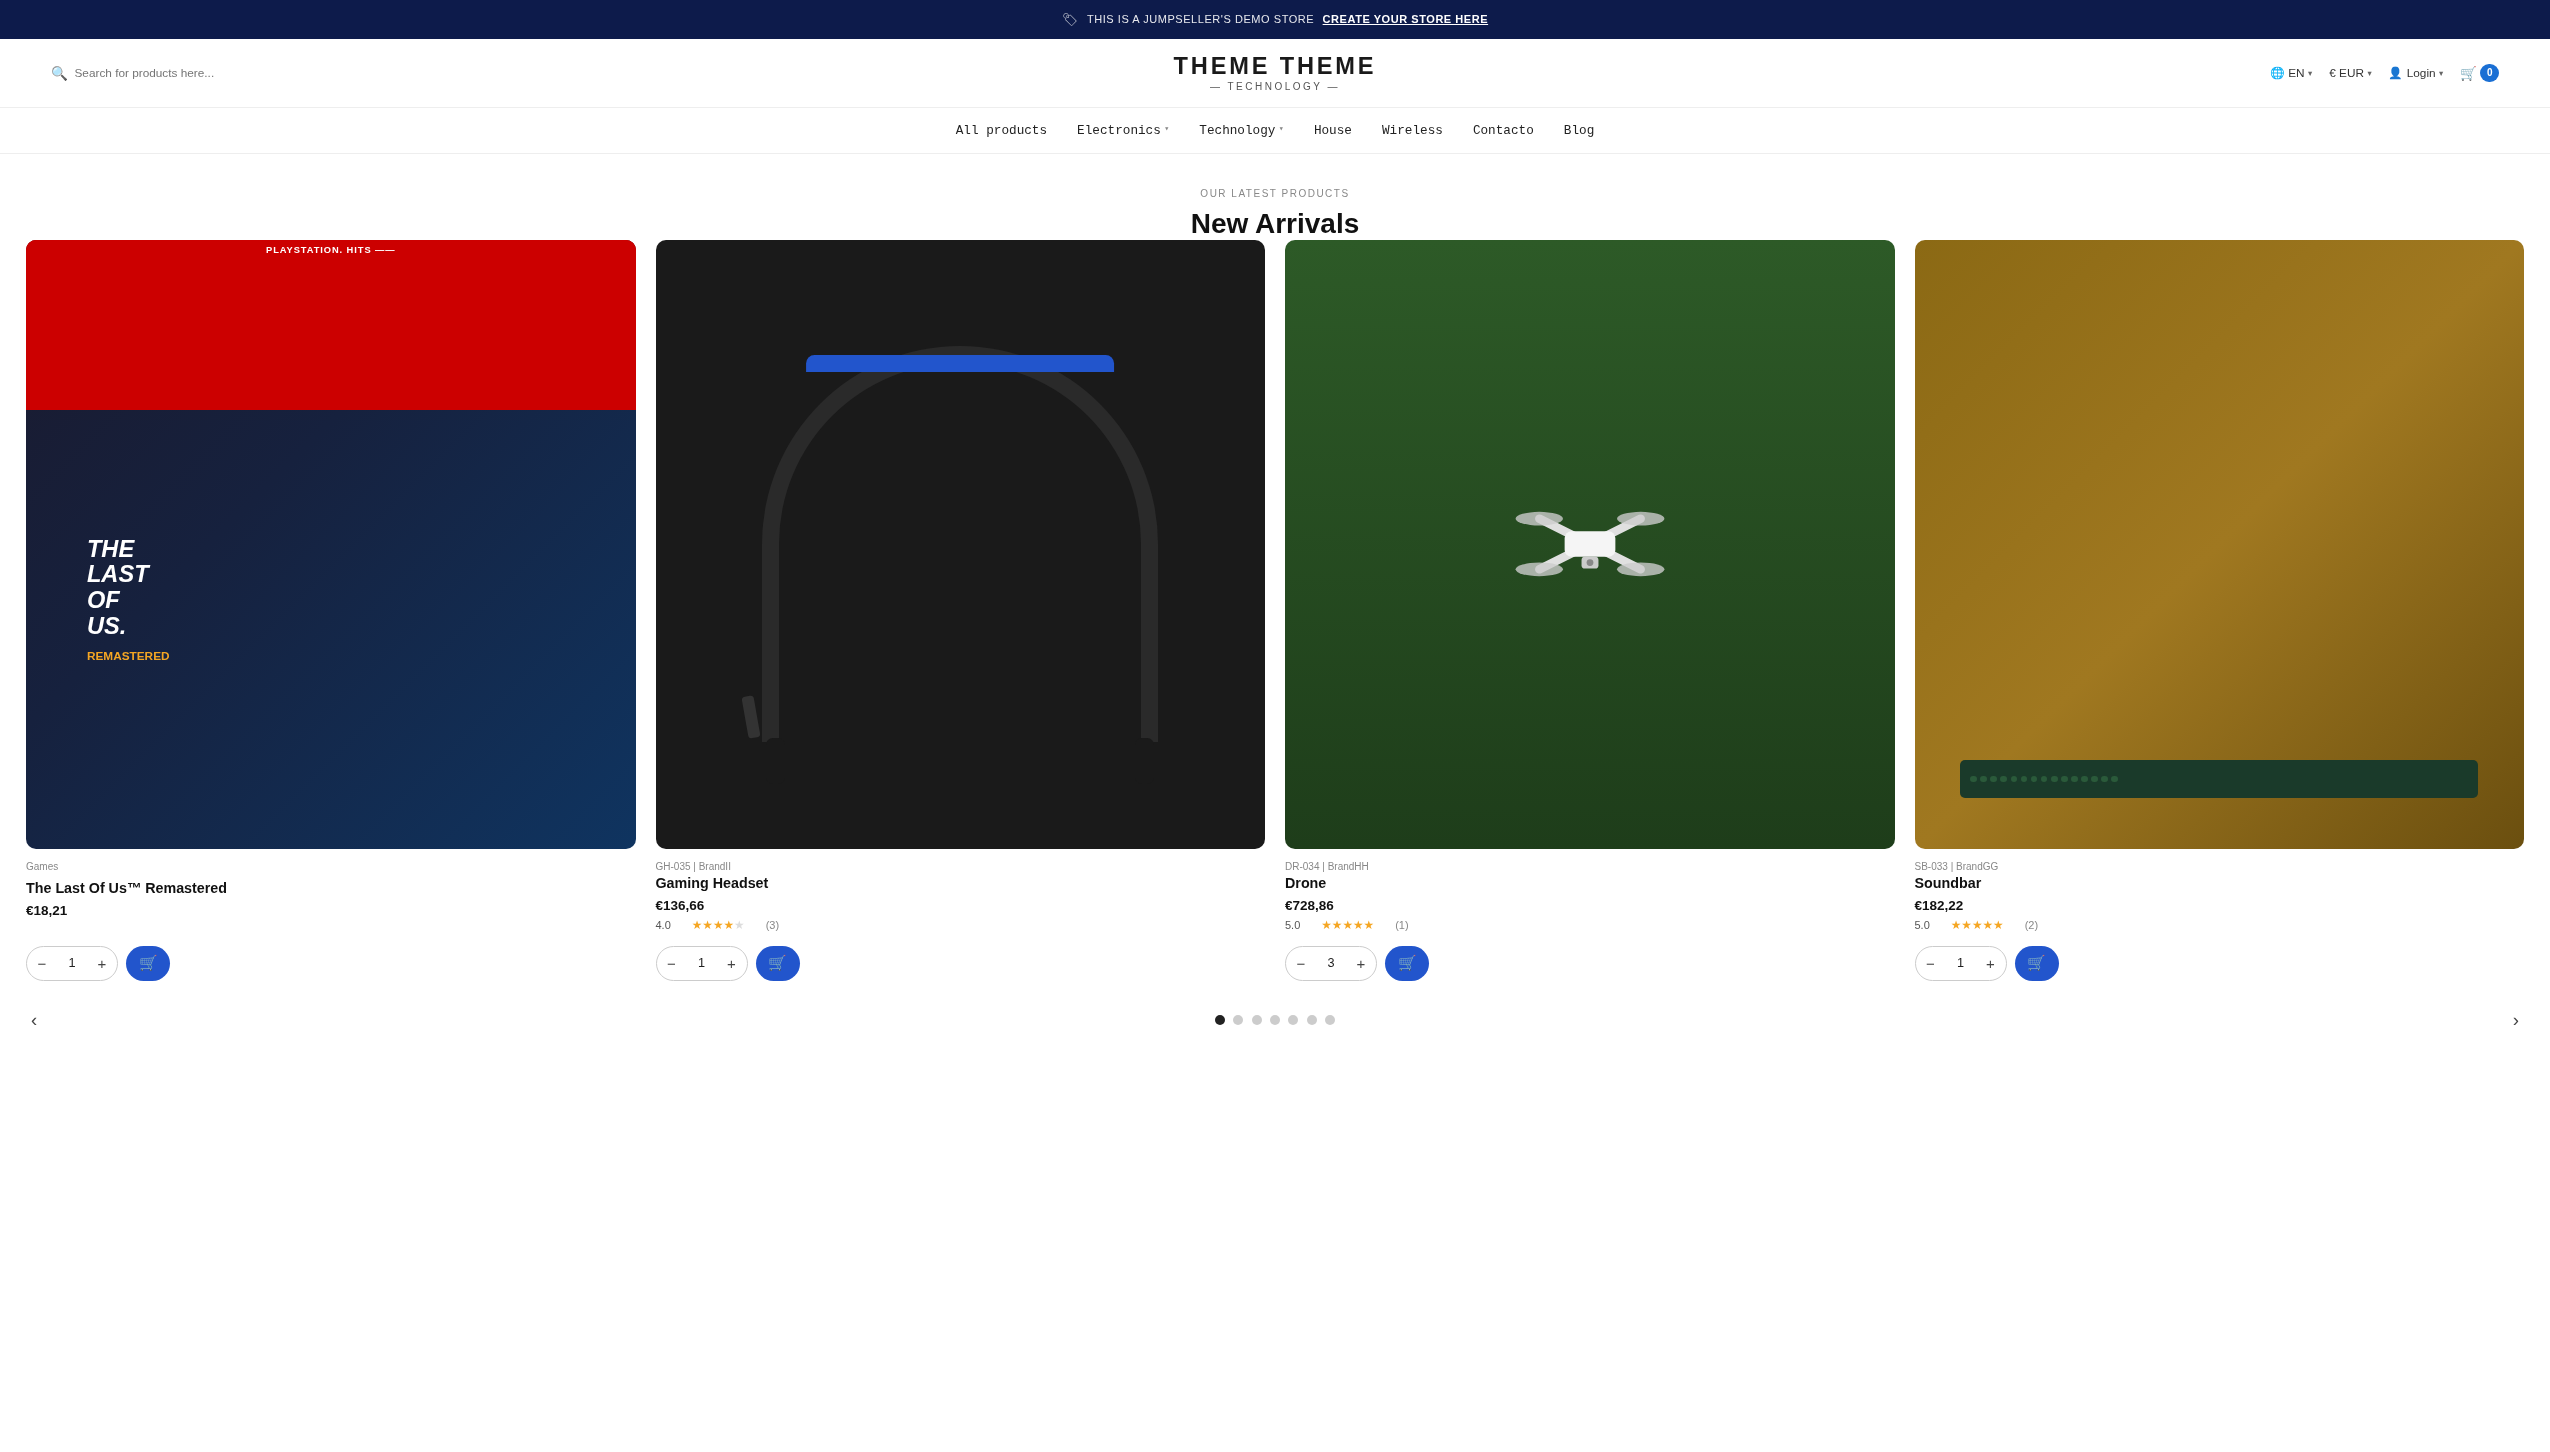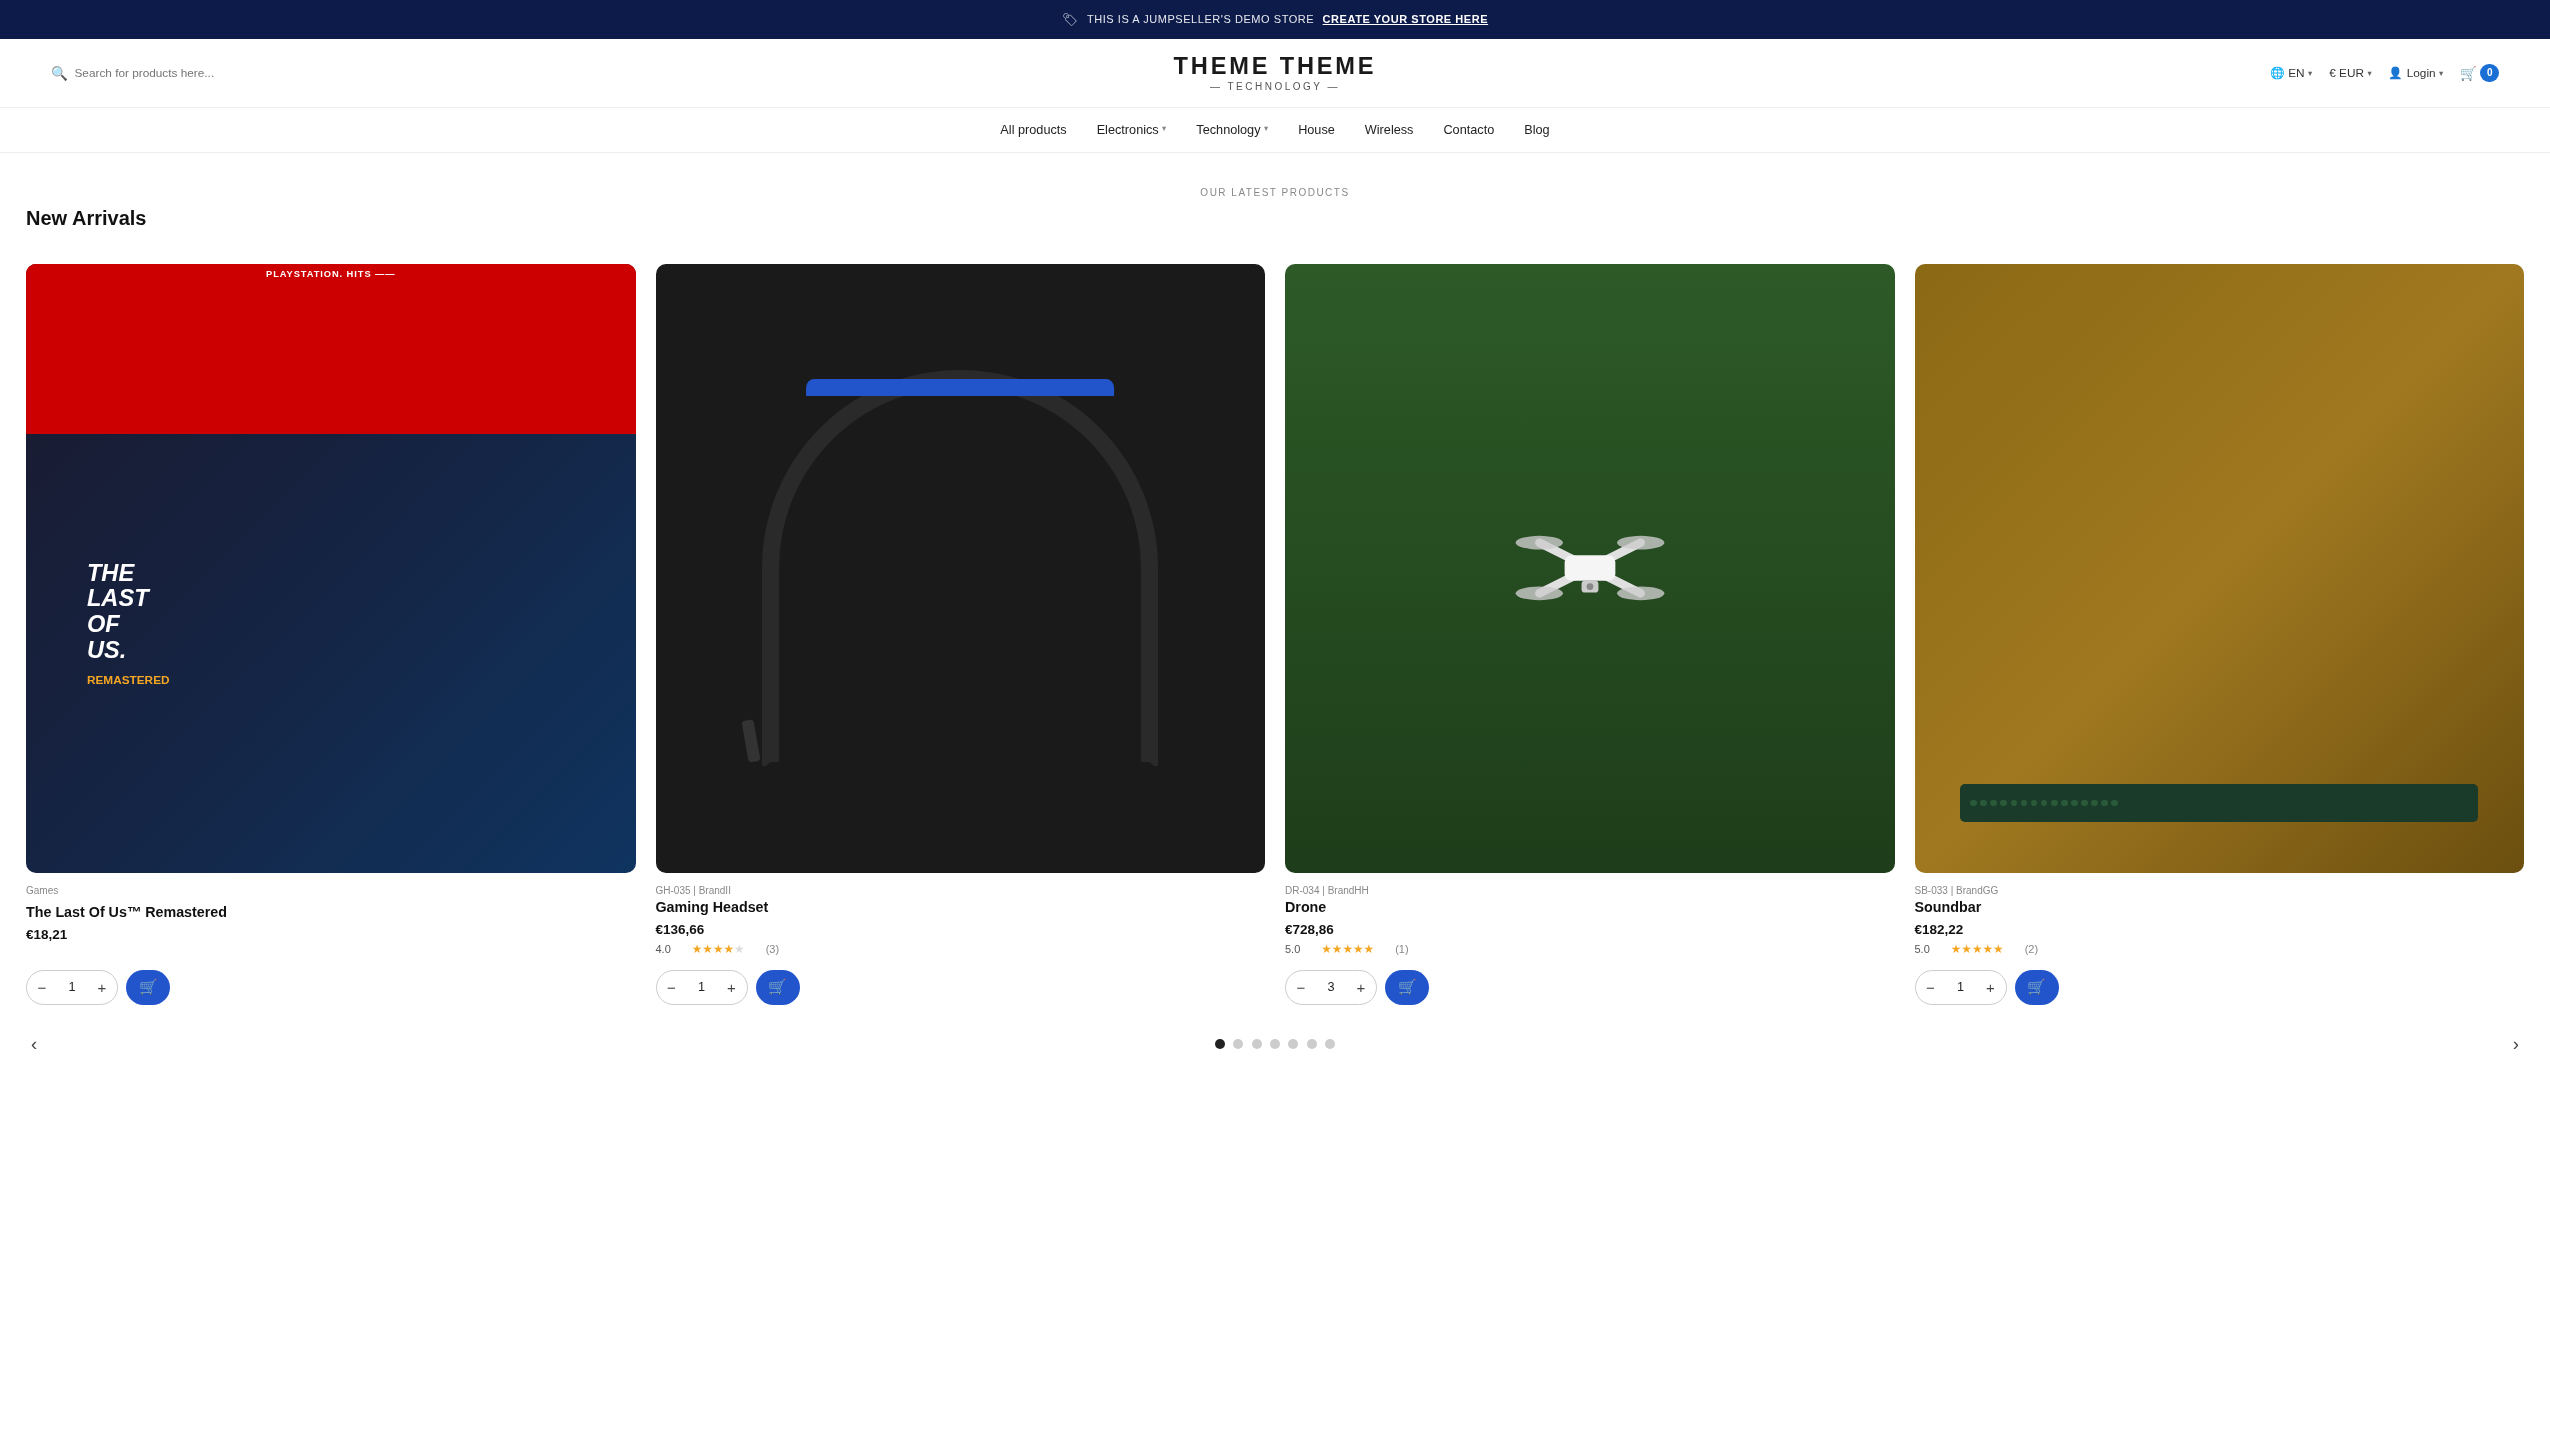--- a/index.html
+++ b/index.html
@@ -106,39 +106,39 @@
       border-bottom: 0.8px solid #eee;
     }
     .nav-item {
       font-size: 12.7px;
       color: #222;
       cursor: pointer;
       display: flex;
       align-items: flex-start;
       gap: 3.4px;
       text-decoration: none;
+      font-family: Liberation Mono, monospace;
     }
     .nav-item .chevron { font-size: 8.4px; color: #888; }
 
     
     .main { padding: 34px 26px 51px; }
     .section-label {
       text-align: center;
       font-size: 10px;
       letter-spacing: 0.15em;
       color: #888;
       margin-bottom: 8.4px;
       text-transform: uppercase;
     }
     .section-title {
-      text-align: left;
-      font-size: 20px;
+      text-align: center;
+      font-size: 28px;
       font-weight: 700;
       color: #111;
-      margin-bottom: 34px;
     }
 
     
     .products-grid {
       display: grid;
       grid-template-columns: repeat(4, 1fr);
       gap: 20px;
     }
     .product-card { display: flex; flex-direction: column; }
     .product-image-wrapper {

